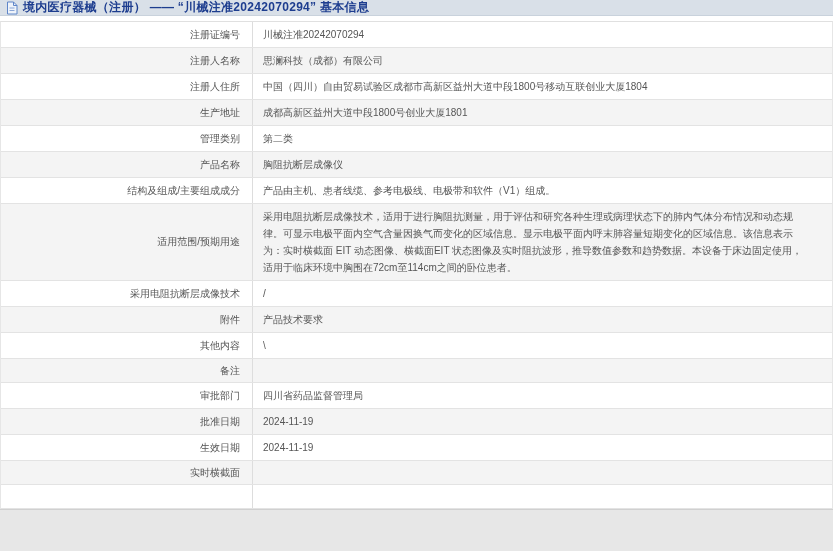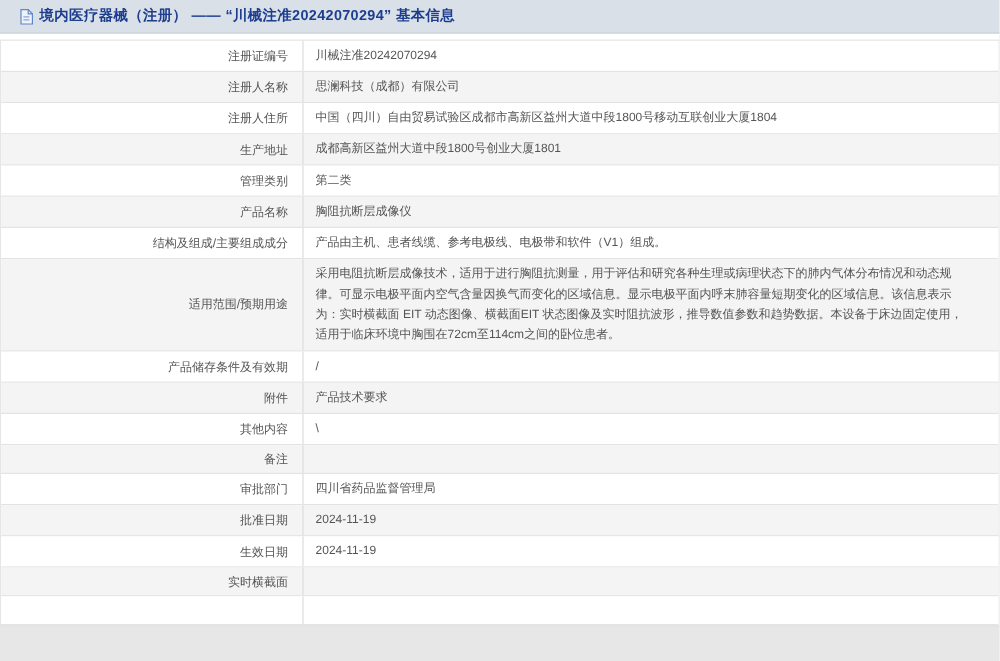--- a/index.html
+++ b/index.html
@@ -11,27 +11,27 @@
     font-family: "Liberation Sans", "DejaVu Sans", sans-serif;
     overflow: hidden;
   }
   .page {
     width: 833px;
     background: #ffffff;
     border-bottom: 1px solid #d0d0d0;
   }
   
   .header {
-    height: 28px;
+    height: 16px;
     background: #d9e0e8;
     border-bottom: 1px solid #c9d2dc;
     display: flex;
     align-items: center;
     gap: 5px;
-    padding: 0 16px;
+    padding: 0 6px;
   }
   .doc-icon { display: inline-flex; align-items: center; }
   .page-title {
     color: #1d3d8f;
     font-size: 12px;
     font-weight: bold;
     letter-spacing: 0.3px;
     white-space: nowrap;
   }
   
@@ -168,21 +168,21 @@
       <span class="label-text">适用范围/预期用途</span>
     </div>
     <div class="cell-value">
       <span class="value-text">采用电阻抗断层成像技术，适用于进行胸阻抗测量，用于评估和研究各种生理或病理状态下的肺内气体分布情况和动态规律。可显示电极平面内空气含量因换气而变化的区域信息。显示电极平面内呼末肺容量短期变化的区域信息。该信息表示为：实时横截面 EIT 动态图像、横截面EIT 状态图像及实时阻抗波形，推导数值参数和趋势数据。本设备于床边固定使用，适用于临床环境中胸围在72cm至114cm之间的卧位患者。</span>
     </div>
   </div>
 
   <div class="row">
     <div class="cell-label">
 
-      <span class="label-text">产品储存条件及有效期</span>
+      <span class="label-text">采用电阻抗断层成像技术</span>
     </div>
     <div class="cell-value">
       <span class="value-text">/</span>
     </div>
   </div>
 
   <div class="row">
     <div class="cell-label">
 
       <span class="label-text">附件</span>

